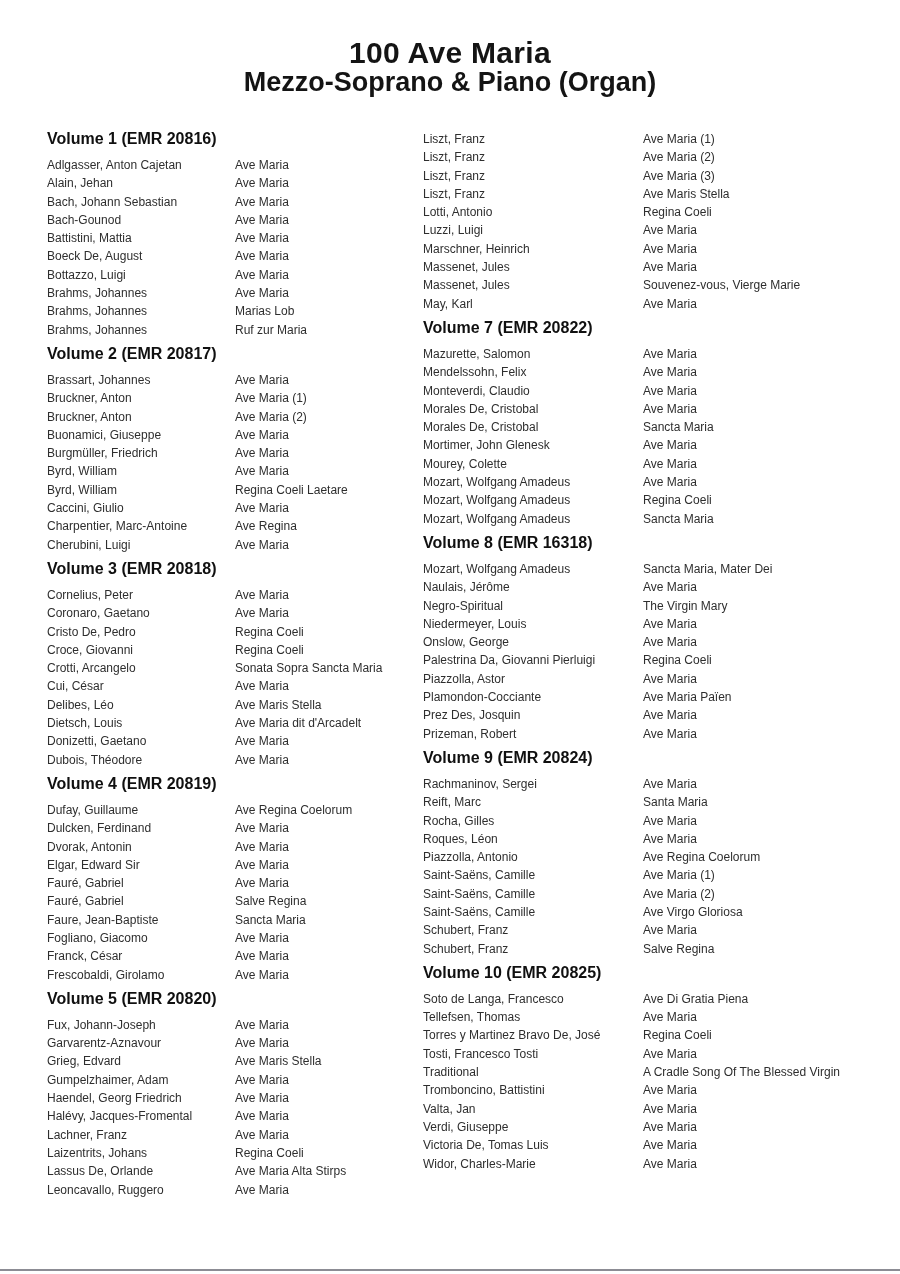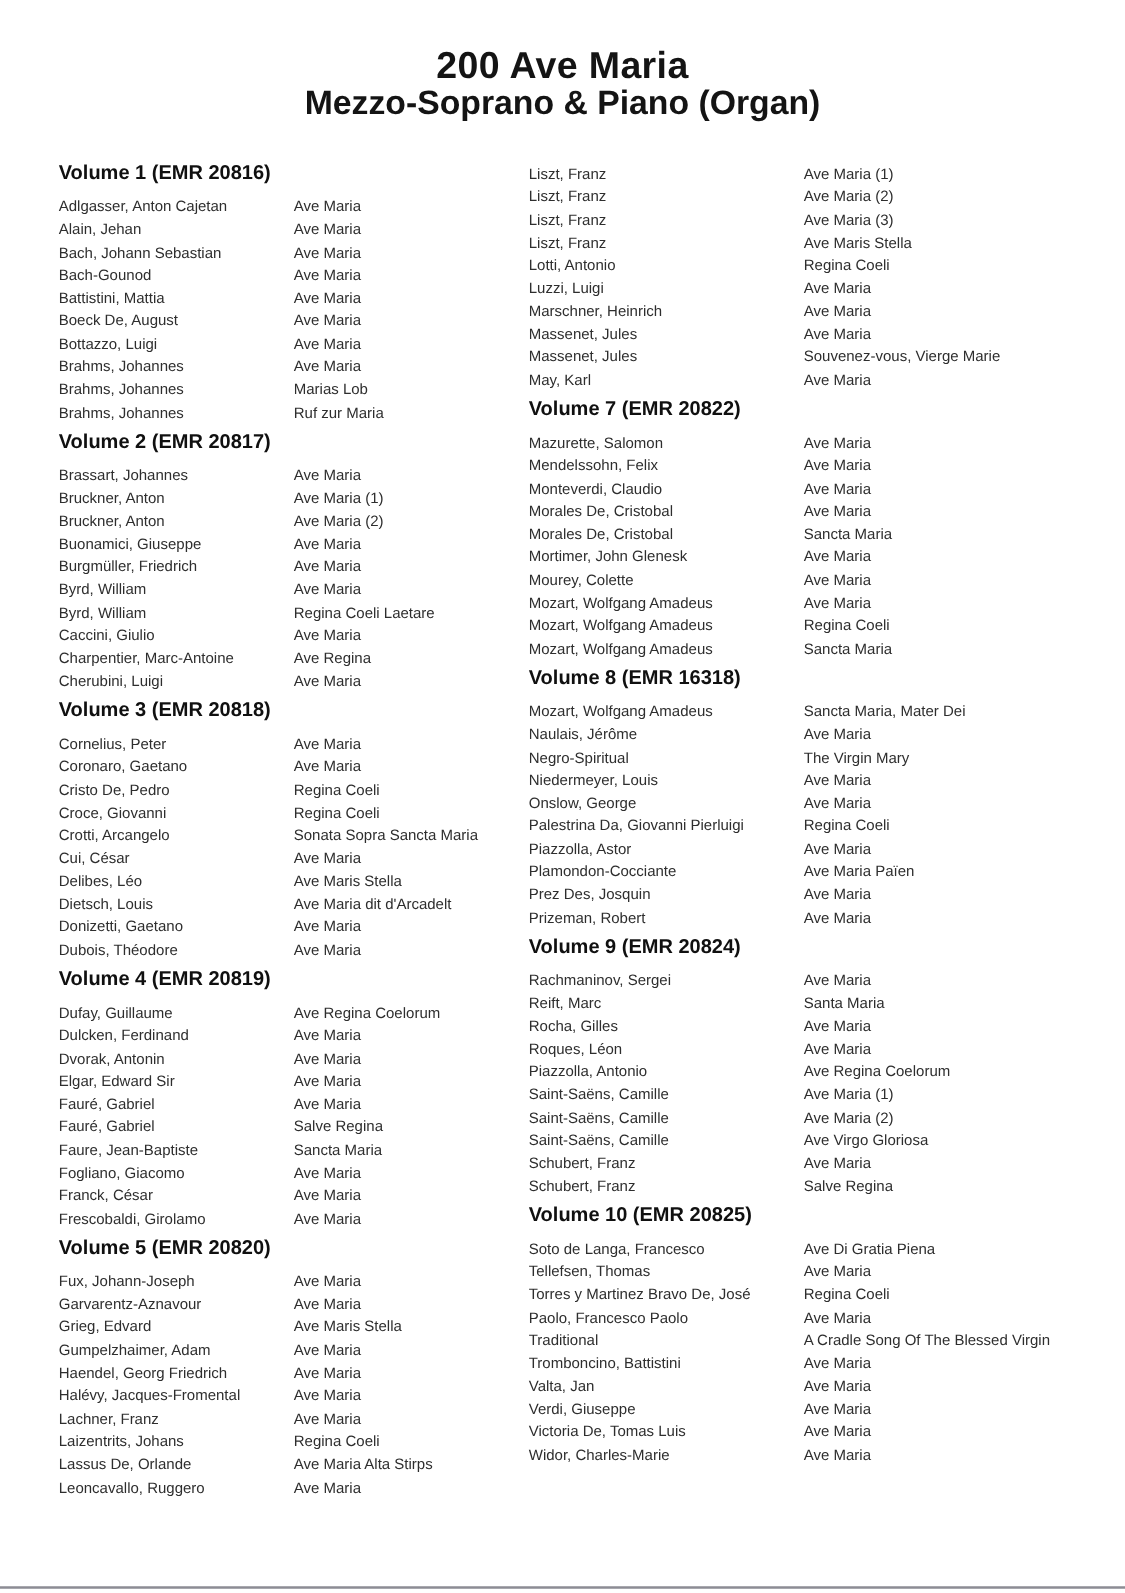--- a/index.html
+++ b/index.html
@@ -70,21 +70,21 @@
     height: 2px;
     background: #8c8c94;
   }
 </style>
 </head>
 <body>
 
 <div class="page">
 
   <header class="title-block">
-    <h1>200 Ave Maria</h1>
+    <h1>100 Ave Maria</h1>
     <h2>Mezzo-Soprano &amp; Piano (Organ)</h2>
   </header>
 
   <main class="columns">
     <div class="col col-left">
   <section class="volume">
     <h3 class="vol-heading">Volume 1 (EMR 20816)</h3>
     <div class="entries">
   <div class="row">
     <span class="composer">Adlgasser, Anton Cajetan</span>
@@ -590,21 +590,21 @@
     <span class="composer">Tellefsen, Thomas</span>
     <span class="work">Ave Maria</span>
   </div>
 
   <div class="row">
     <span class="composer">Torres y Martinez Bravo De, José</span>
     <span class="work">Regina Coeli</span>
   </div>
 
   <div class="row">
-    <span class="composer">Paolo, Francesco Paolo</span>
+    <span class="composer">Tosti, Francesco Tosti</span>
     <span class="work">Ave Maria</span>
   </div>
 
   <div class="row">
     <span class="composer">Traditional</span>
     <span class="work">A Cradle Song Of The Blessed Virgin</span>
   </div>
 
   <div class="row">
     <span class="composer">Tromboncino, Battistini</span>

